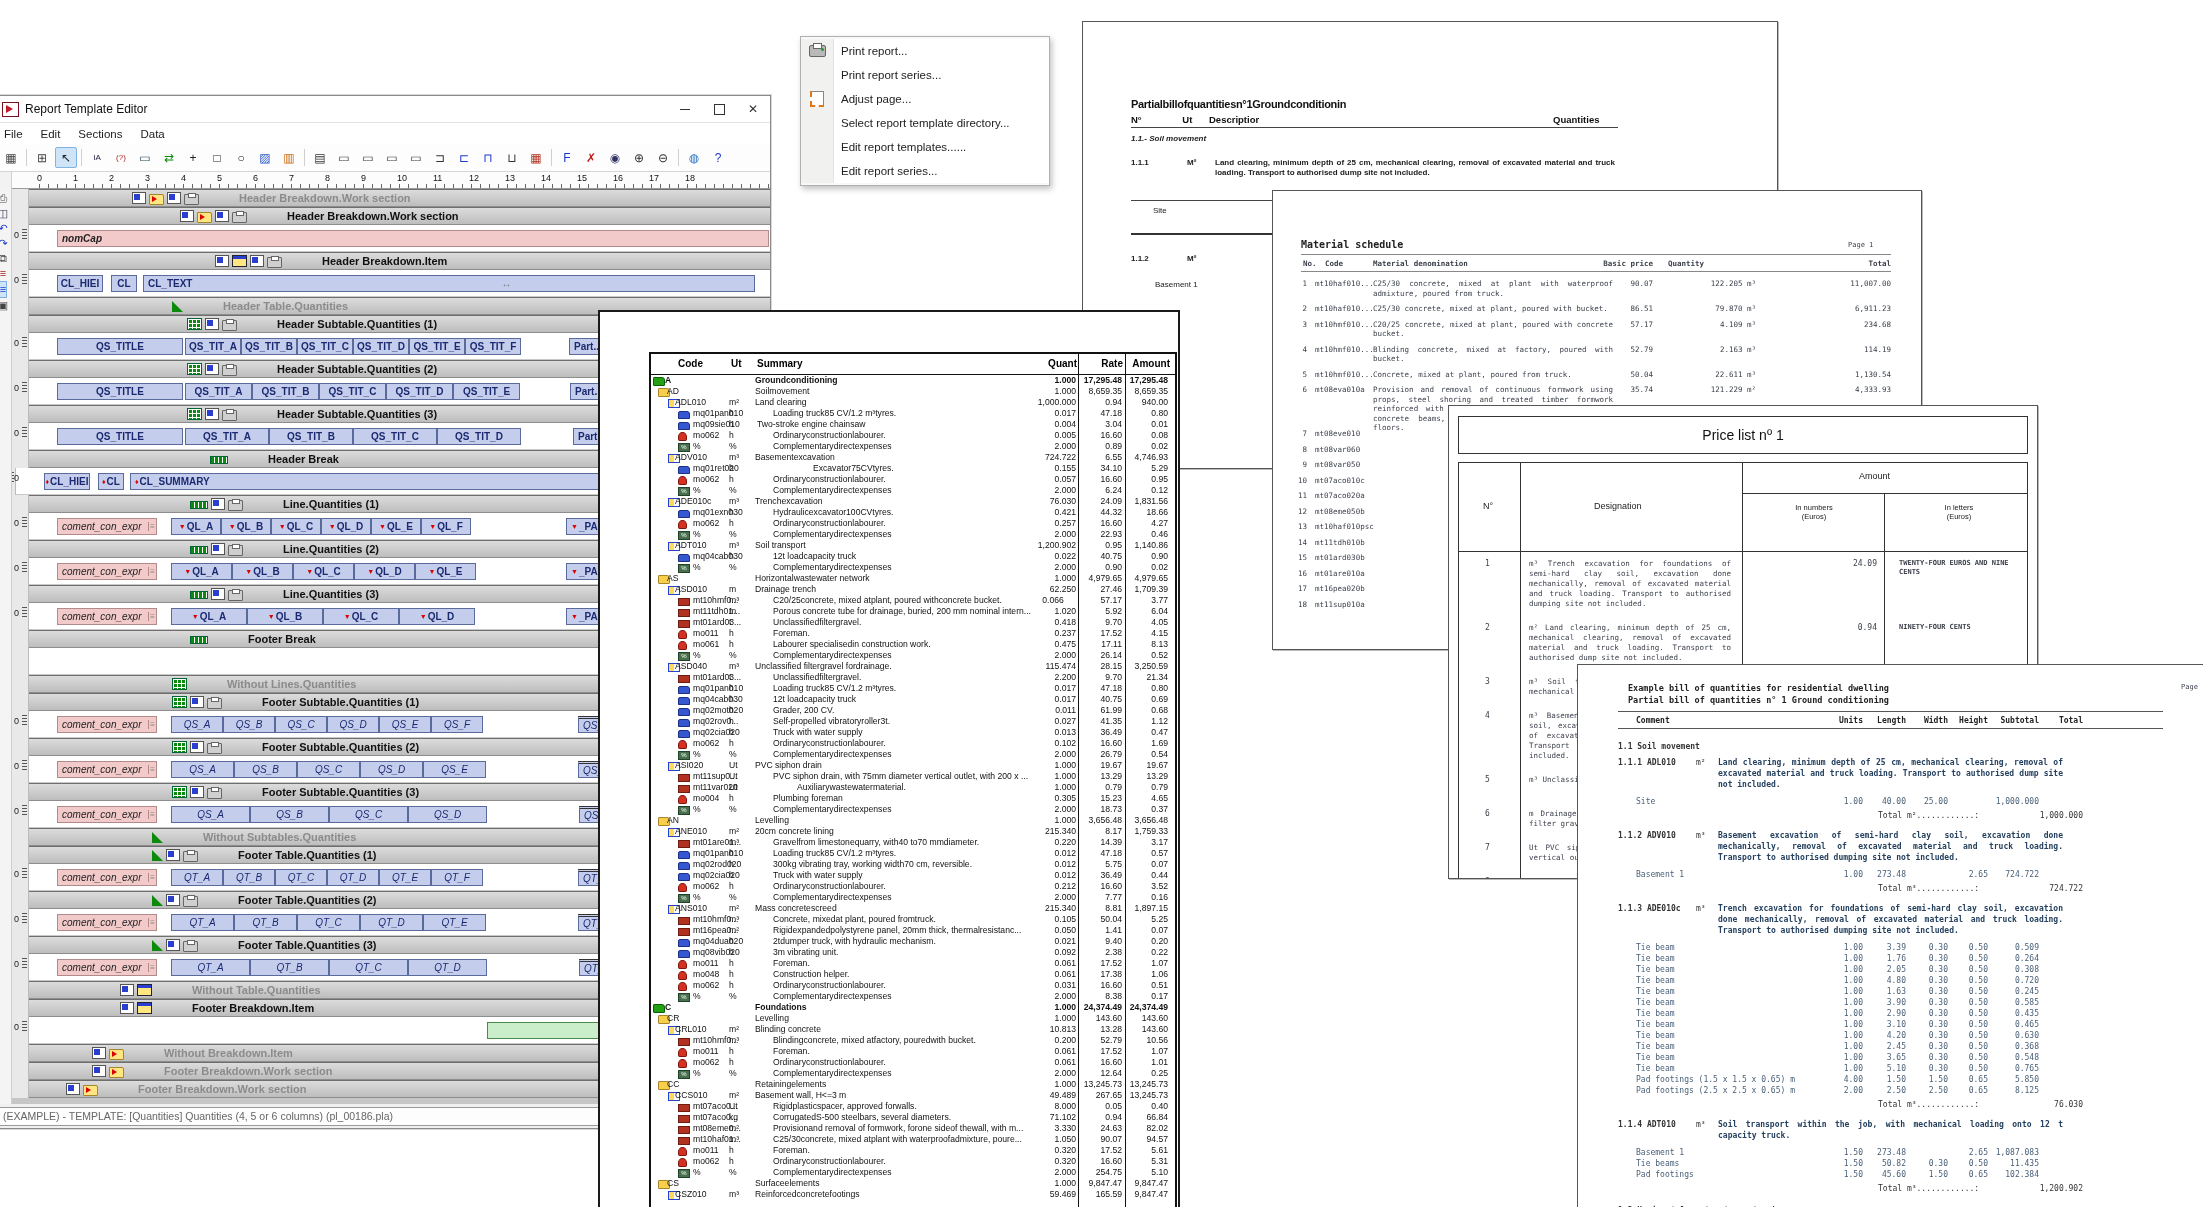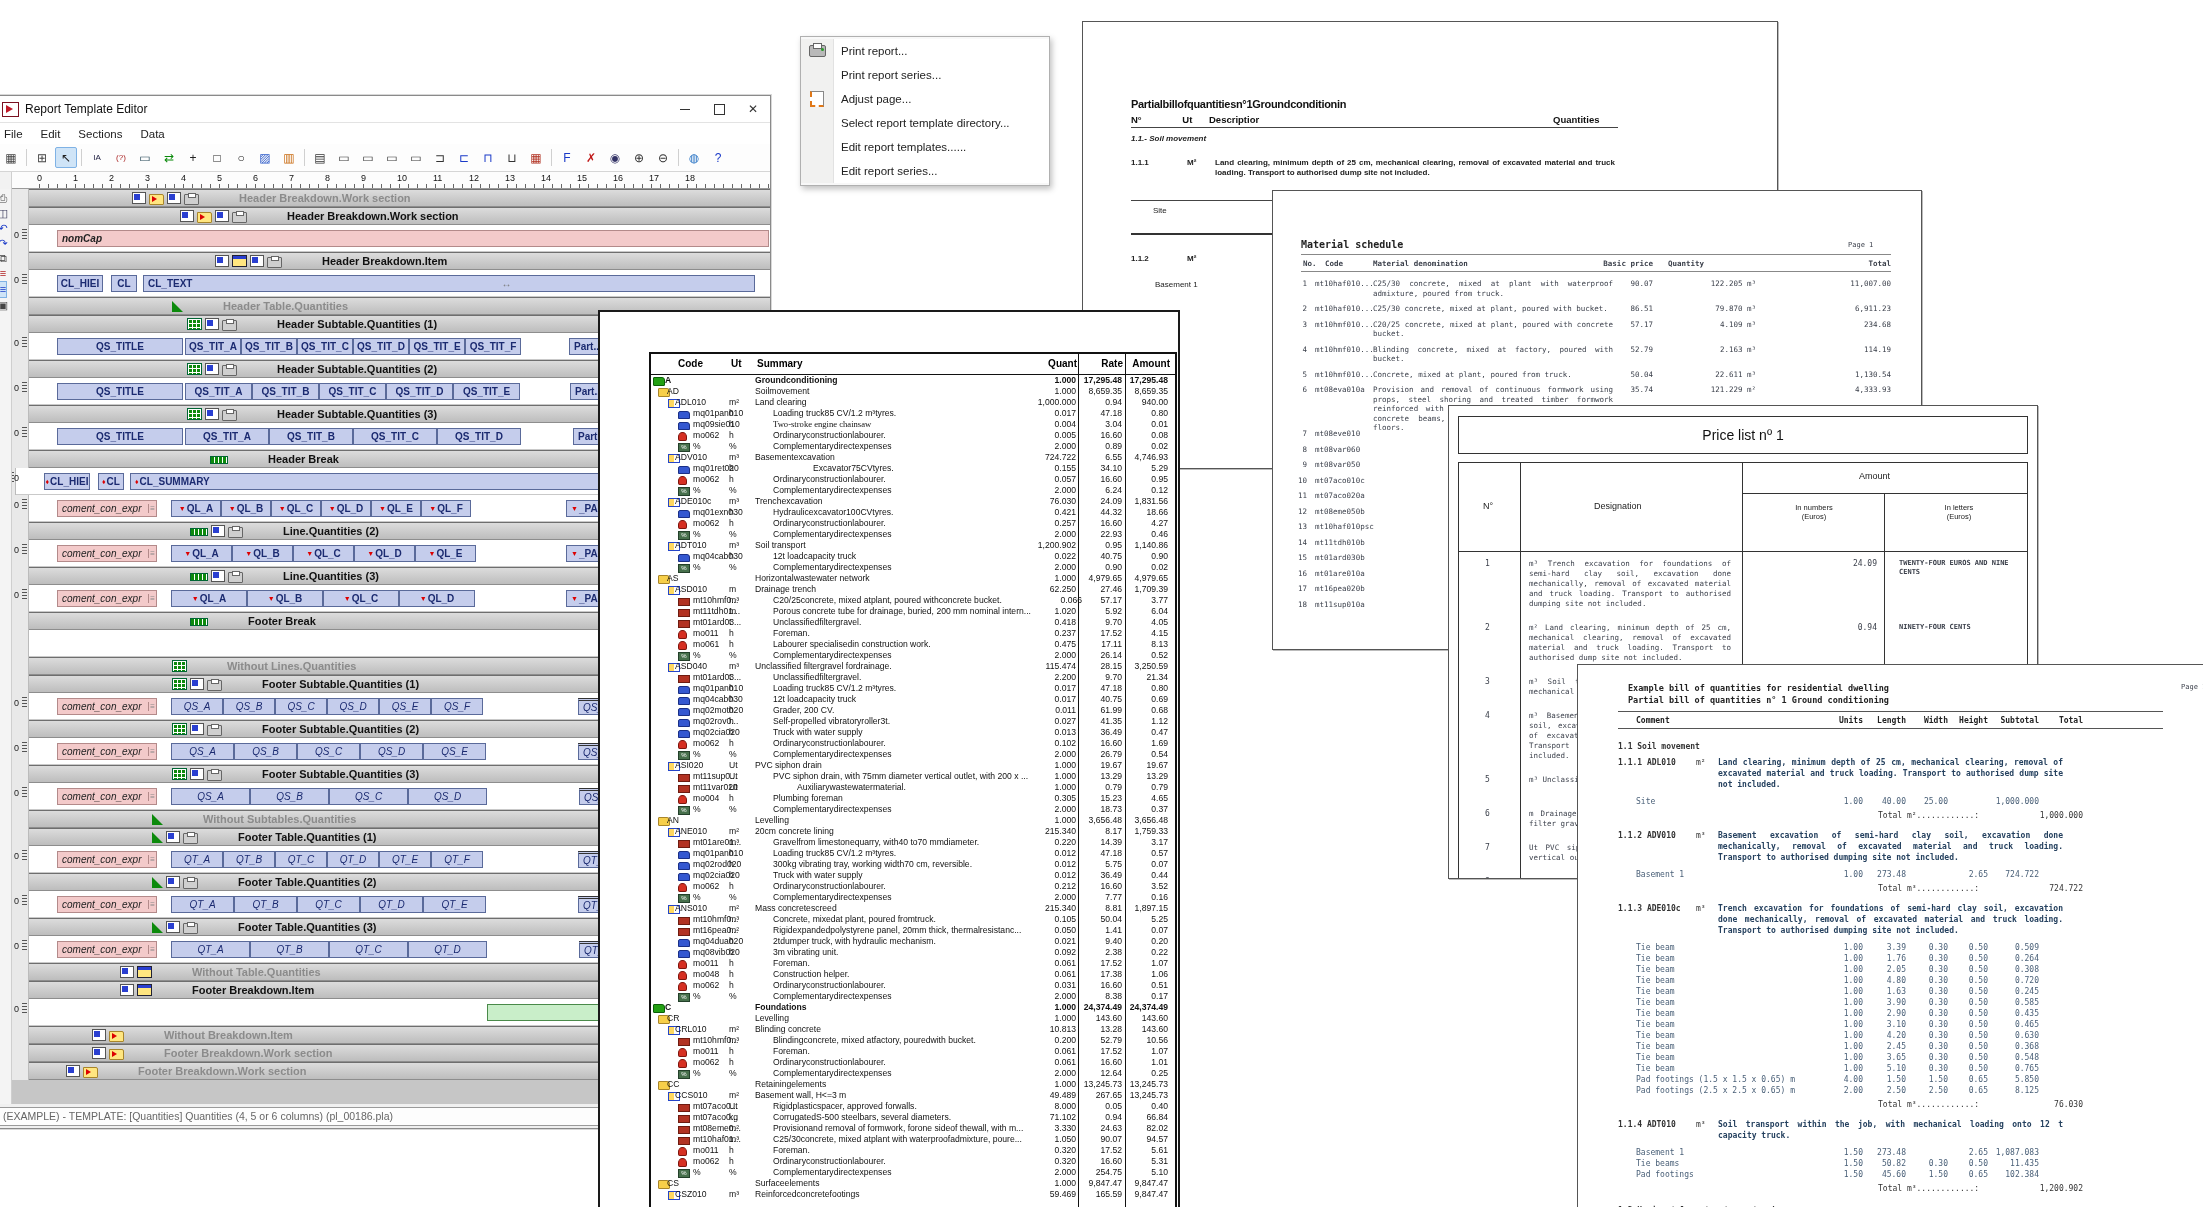--- a/index.html
+++ b/index.html
@@ -645,21 +645,21 @@
           <span class="abs" style="left: 78px;">h</span>
           <span class="abs" style="left: 122px; width: 294px; overflow: hidden;">Loading truck85 CV/1.2 m³tyres.</span>
           <span class="abs r" style="right: 99px; width: 70px;">0.017</span>
           <span class="abs r" style="right: 53px; width: 44px;">47.18</span>
           <span class="abs r" style="right: 7px; width: 44px;">0.80</span>
         </div>
         <div class="rrow">
           <span class="ric q" style="left: 27px;"></span>
           <span class="abs" style="left: 42px;">mq09sie010</span>
           <span class="abs" style="left: 78px;">h</span>
-          <span class="abs" style="left: 122px; width: 294px; overflow: hidden; font-family: Liberation Serif, serif;">Two-stroke engine chainsaw</span>
+          <span class="abs" style="left: 106px; width: 294px; overflow: hidden;">Two-stroke engine chainsaw</span>
           <span class="abs r" style="right: 99px; width: 70px;">0.004</span>
           <span class="abs r" style="right: 53px; width: 44px;">3.04</span>
           <span class="abs r" style="right: 7px; width: 44px;">0.01</span>
         </div>
         <div class="rrow">
           <span class="ric l" style="left: 27px;"></span>
           <span class="abs" style="left: 42px;">mo062</span>
           <span class="abs" style="left: 78px;">h</span>
           <span class="abs" style="left: 122px; width: 294px; overflow: hidden;">Ordinaryconstructionlabourer.</span>
           <span class="abs r" style="right: 99px; width: 70px;">0.005</span>
@@ -790,21 +790,21 @@
           <span class="abs" style="left: 104px; width: 312px; overflow: hidden;">Drainage trench</span>
           <span class="abs r" style="right: 99px; width: 70px;">62.250</span>
           <span class="abs r" style="right: 53px; width: 44px;">27.46</span>
           <span class="abs r" style="right: 7px; width: 44px;">1,709.39</span>
         </div>
         <div class="rrow">
           <span class="ric m" style="left: 27px;"></span>
           <span class="abs" style="left: 42px;">mt10hmf0...</span>
           <span class="abs" style="left: 78px;">m³</span>
           <span class="abs" style="left: 122px; width: 294px; overflow: hidden;">C20/25concrete, mixed atplant, poured withconcrete bucket.</span>
-          <span class="abs r" style="right: 93px; width: 70px;">0.066</span>
+          <span class="abs r" style="right: 87px; width: 70px; text-align: center;">0.066</span>
           <span class="abs r" style="right: 53px; width: 44px;">57.17</span>
           <span class="abs r" style="right: 7px; width: 44px;">3.77</span>
         </div>
         <div class="rrow">
           <span class="ric m" style="left: 27px;"></span>
           <span class="abs" style="left: 42px;">mt11tdh01...</span>
           <span class="abs" style="left: 78px;">m</span>
           <span class="abs" style="left: 122px; width: 294px; overflow: hidden;">Porous concrete tube for drainage, buried, 200 mm nominal intern...</span>
           <span class="abs r" style="right: 99px; width: 70px;">1.020</span>
           <span class="abs r" style="right: 53px; width: 44px;">5.92</span>
@@ -1580,20 +1580,29 @@
               <div class="fbox" style="width: 26px; margin-left: 8px;">
                 <span class="mk">♦</span>
                 <span>CL</span>
               </div>
               <div class="fbox left" style="width: 640px; margin-left: 6px;">
                 <span class="mk">♦</span>
                 <span>CL_SUMMARY</span>
               </div>
             </div>
           </div>
+          <div class="erow eband">
+            <div class="egut"></div>
+            <div class="body" style="padding-left: 158px;">
+              <span class="ic ic-dash"></span>
+              <span class="ic ic-edit"></span>
+              <span class="ic ic-printer"></span>
+              <span class="lbl">Line.Quantities (1)</span>
+            </div>
+          </div>
           <div class="erow efields">
             <div class="egut">
               <span class="z">0</span>
               <span class="tick"></span>
             </div>
             <div class="body" style="padding-left: 28px;">
               <div class="fbox pink it left" style="width: 100px;">
                 <span>coment_con_expr</span>
                 <span class="grip">≡</span>
               </div>

